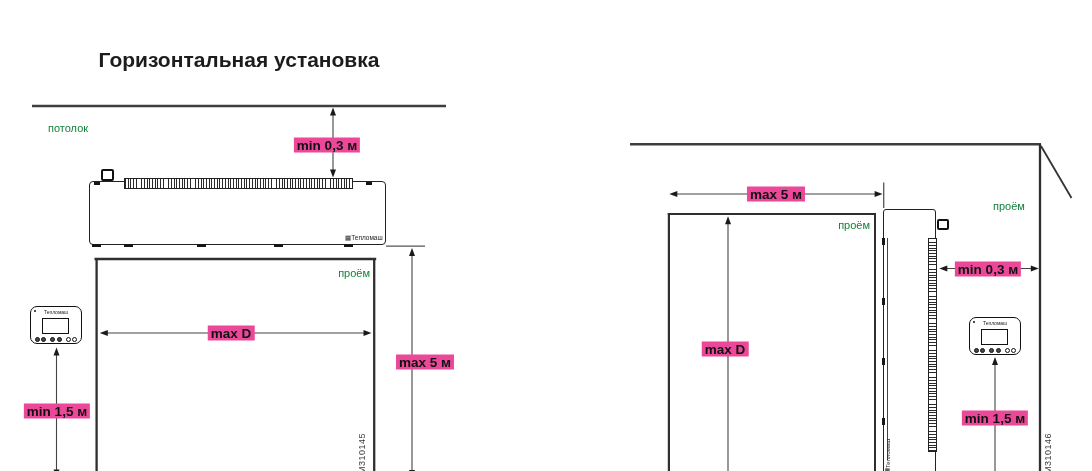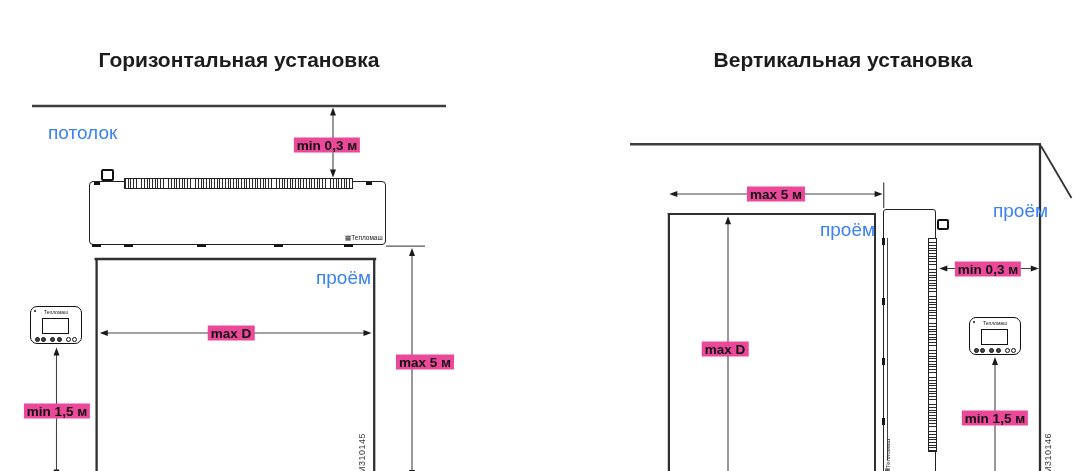--- a/index.html
+++ b/index.html
@@ -1,21 +1,21 @@
 <!DOCTYPE html>
 <html><head>
 <meta charset="utf-8">
 <style>
   * { margin:0; padding:0; box-sizing:border-box; }
   body { background:#fff; font-family:"Liberation Sans", sans-serif; }
   #canvas { position:relative; width:1092px; height:466px; background:#fff; overflow:hidden;margin-top:36px; }
   #lines { position:absolute; left:0; top:0; width:1092px; height:471px; }
   .abs { position:absolute; }
   .title { font-size:21px; font-weight:bold; color:#1c1c1c; white-space:nowrap; transform:translateX(-50%); }
-  .lbl { font-size:19px; color:#3b82f6; white-space:nowrap; }
+  .lbl { font-size:11px; color:#15803d; white-space:nowrap; }
   .dim { font-size:13.5px; font-weight:bold; color:#111; white-space:nowrap;
          background:#ec4899; padding:0 3px; transform:translate(-50%,-50%); }
   .tm  { font-size:9px; color:#3a3a3a; white-space:nowrap;
          writing-mode:vertical-rl; transform:rotate(180deg); letter-spacing:0.5px; }
   .unit { border:1.6px solid #222; background:#fff; border-radius:4px; }
   .grille-h { border:1px solid #222; background:#fff;
       background-image:repeating-linear-gradient(90deg,#2a2a2a 0 0.9px,rgba(0,0,0,0) 0.9px 2.7px); }
   .grille-v { border:1px solid #222; background:#fff;
       background-image:repeating-linear-gradient(0deg,#2a2a2a 0 0.9px,rgba(0,0,0,0) 0.9px 2.7px); }
   .knob { border:2px solid #111; background:#fff; border-radius:2px; }
@@ -129,21 +129,20 @@
         <span class="rbtn dark"></span>
         <span class="rbtn gap"></span>
         <span class="rbtn"></span>
     </div>
   </div>
 
   <div class="abs dim" style="left:57px; top:375px;">min 1,5 м</div>
 
   <div class="abs tm" style="left:357px; top:396px; height:48px;">TM310145</div>
 
-  <div class="abs title" style="left:843px; top:12px;">Вертикальная установка</div>
 
   <div class="abs dim" style="left:776px; top:158px;">max 5 м</div>
 
   <div class="abs lbl" style="left:820px; top:183px; width:50px; text-align:right;">проём</div>
 
   <div class="abs lbl" style="left:993px; top:164px;">проём</div>
 
   <div class="abs unit" style="left:883px; top:173px; width:53px; height:267px; border-radius:3px;"></div>
   <div class="abs" style="left:886.5px; top:202px; width:1px; height:222px; background:#444;"></div>
   <div class="abs foot" style="left:882px; top:202px; width:2.6px; height:7px;"></div>

